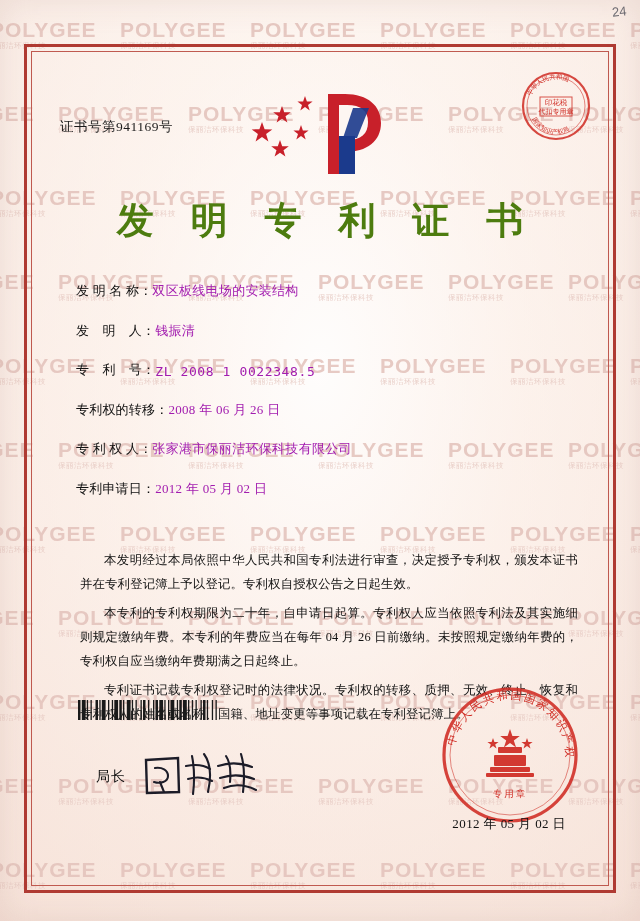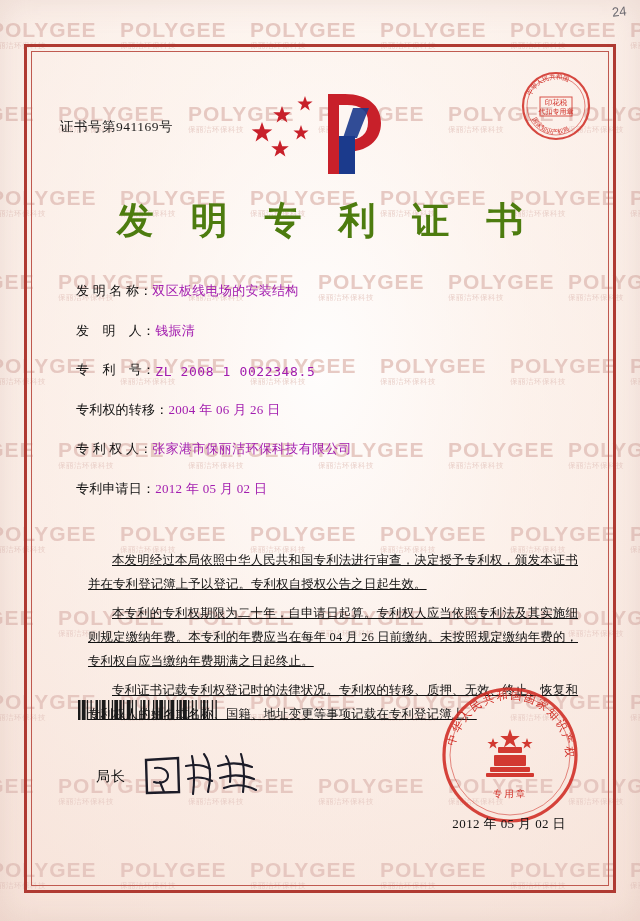--- a/index.html
+++ b/index.html
@@ -167,24 +167,23 @@
     position: absolute;
     left: 76px;
     right: 62px;
     top: 548px;
     font-size: 12.4px;
     line-height: 24px;
     color: #111;
     text-align: justify;
   }
   .body-text p {
-    margin: 0 0 5px 12px;
+    margin: 0 0 5px 4px;
     text-indent: 24px;
     letter-spacing: 0.15px;
-    text-decoration: underline;
   }
 
   
   .barcode {
     position: absolute;
     left: 78px;
     top: 700px;
     width: 196px;
     height: 20px;
   }
@@ -389,21 +388,21 @@
       <span class="field-value">钱振清</span>
     </div>
     <div class="field-row">
       <span class="field-label">专　利　号</span>
       <span class="field-label">：</span>
       <span class="field-value mono">ZL 2008 1 0022348.5</span>
     </div>
     <div class="field-row">
       <span class="field-label">专利权的转移</span>
       <span class="field-label">：</span>
-      <span class="field-value">2004 年 06 月 26 日</span>
+      <span class="field-value">2008 年 06 月 26 日</span>
     </div>
     <div class="field-row">
       <span class="field-label">专 利 权 人</span>
       <span class="field-label">：</span>
       <span class="field-value">张家港市保丽洁环保科技有限公司</span>
     </div>
     <div class="field-row">
       <span class="field-label">专利申请日</span>
       <span class="field-label">：</span>
       <span class="field-value">2012 年 05 月 02 日</span>

